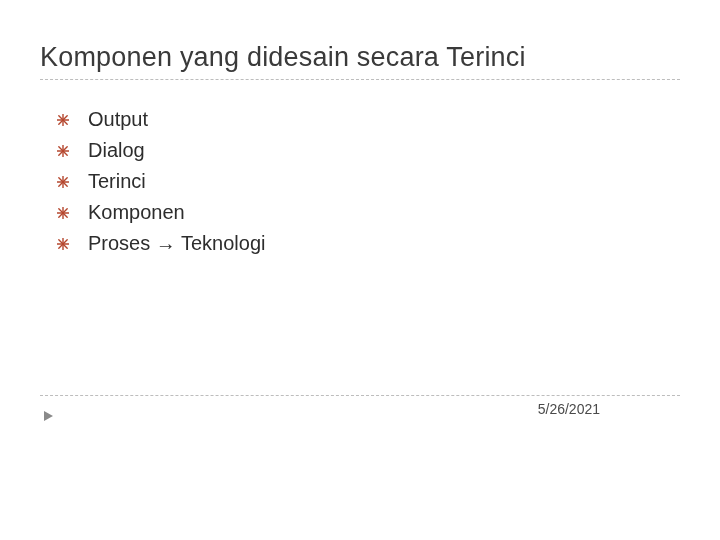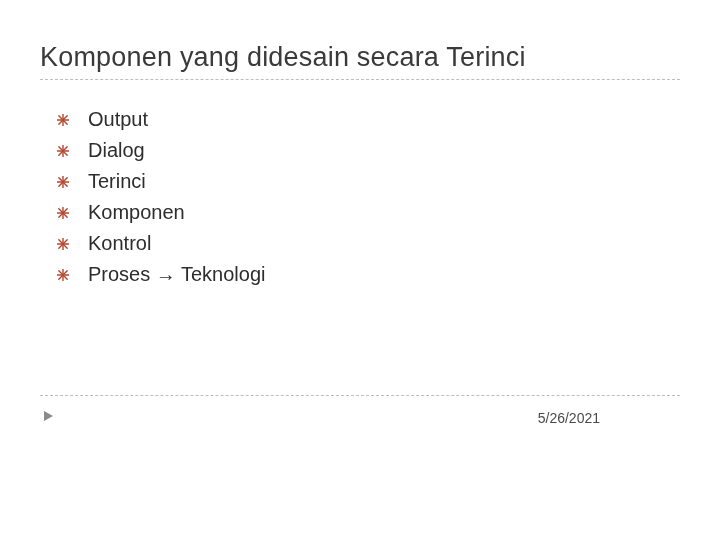--- a/index.html
+++ b/index.html
@@ -54,21 +54,21 @@
     width: 16px;
     height: 16px;
     display: flex;
     align-items: center;
     justify-content: center;
   }
   .footer-mark svg { display: block; }
   .footer-date {
     position: absolute;
     right: 120px;
-    bottom: 26px;
+    bottom: 35px;
     font-size: 14px;
     color: #4a4a4a;
   }
 </style>
 </head>
 <body>
 
 <div class="slide">
 
   <h1 class="title">Komponen yang didesain secara Terinci</h1>
@@ -130,33 +130,20 @@
       <span class="bullet">
         <svg width="12" height="12" viewBox="0 0 12 12">
             <g stroke-width="1.4" stroke-linecap="round" fill="none" stroke="#b5472e">
               <line x1="6" y1="0" x2="6" y2="12"></line>
               <line x1="0" y1="6" x2="12" y2="6"></line>
               <line x1="1.8" y1="1.8" x2="10.2" y2="10.2"></line>
               <line x1="10.2" y1="1.8" x2="1.8" y2="10.2"></line>
             </g>
           </svg>
       </span>
-      <span>Kontrol</span>
-    </div>
-    <div class="item">
-      <span class="bullet">
-        <svg width="12" height="12" viewBox="0 0 12 12">
-            <g stroke-width="1.4" stroke-linecap="round" fill="none" stroke="#b5472e">
-              <line x1="6" y1="0" x2="6" y2="12"></line>
-              <line x1="0" y1="6" x2="12" y2="6"></line>
-              <line x1="1.8" y1="1.8" x2="10.2" y2="10.2"></line>
-              <line x1="10.2" y1="1.8" x2="1.8" y2="10.2"></line>
-            </g>
-          </svg>
-      </span>
       <span>Proses → Teknologi</span>
     </div>
   </div>
 
   <div class="footer-line"></div>
 
   <div class="footer-mark">
     <svg width="14" height="14" viewBox="0 0 14 14">
         <polygon points="3,2 12,7 3,12" fill="#8a8a8a"></polygon>
       </svg>

